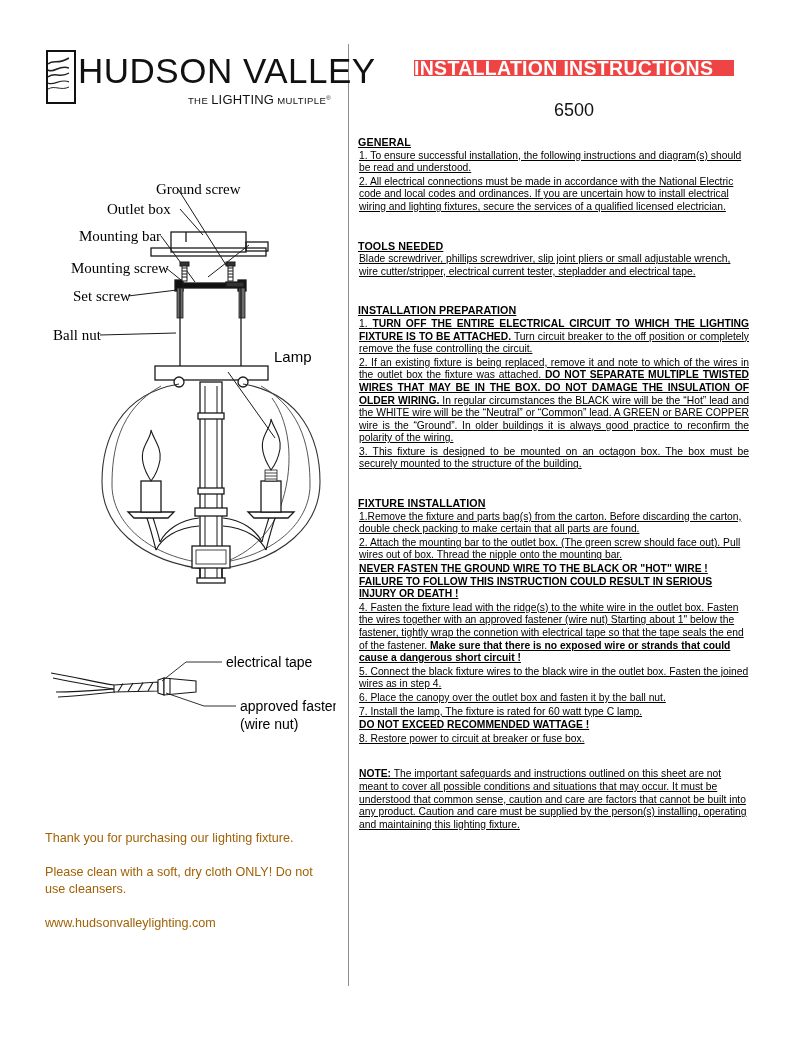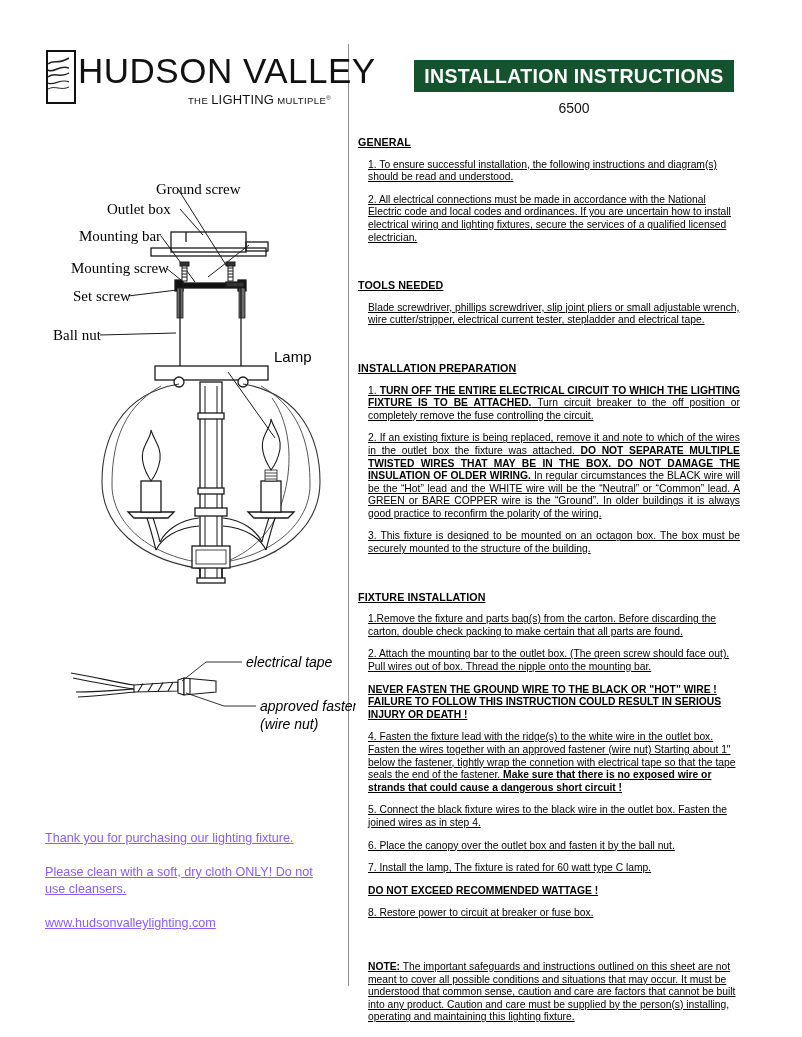--- a/index.html
+++ b/index.html
@@ -74,37 +74,36 @@
   }
   .logo-sub .big { font-size: 13px; letter-spacing: 0.2px; }
   .logo-sub .sup { font-size: 6px; vertical-align: super; }
 
   
   .banner {
     position: absolute;
     left: 414px;
     top: 60px;
     width: 320px;
-    height: 32px;
-    background: #14532d;
+    height: 16px;
+    background: #ef4444;
     color: #ffffff;
     font-size: 19.5px;
     font-weight: bold;
     letter-spacing: 0.3px;
     display: flex;
     align-items: center;
-    justify-content: center;
   }
   .model-no {
     position: absolute;
     left: 414px;
     top: 100px;
     width: 320px;
     text-align: center;
-    font-size: 14px;
+    font-size: 18px;
     color: #111;
   }
 
   
   .rcol {
     position: absolute;
     left: 358px;
     top: 136px;
     width: 392px;
     font-size: 10.3px;
@@ -113,57 +112,55 @@
     text-align: justify;
   }
   .rcol h3 {
     margin: 0 0 1px 0;
     font-size: 10.7px;
     font-weight: bold;
     letter-spacing: 0.1px;
     text-align: left;
   }
   .rcol p {
-    margin: 10px;
+    margin: 1px;
     text-align: justify;
   }
   .rcol p.left { text-align: left; }
   .sect { margin-bottom: 0; text-decoration: underline; }
   .gap-lg { height: 25px; }
   .gap-md { height: 21px; }
   b, strong { font-weight: bold; }
 
   
   .fixture-dia {
     position: absolute;
     left: 40px;
     top: 170px;
     width: 300px;
     height: 415px;
   }
   .wire-dia {
     position: absolute;
-    left: 56px;
+    left: 36px;
     top: 640px;
     width: 300px;
     height: 110px;
-    font-style: italic;
   }
   .fixture-dia svg, .wire-dia svg { display: block; }
 
   
   .footer {
     position: absolute;
     left: 45px;
     top: 830px;
     width: 300px;
     font-size: 12.6px;
     line-height: 17px;
-    color: #8b5cf6;
-    text-decoration: underline;
+    color: #a16207;
   }
   .footer p { margin: 0; }
   .footer .sp { height: 17px; }
 </style>
 </head>
 <body>
 
 <div class="page">
 
   <div class="divider"></div>

